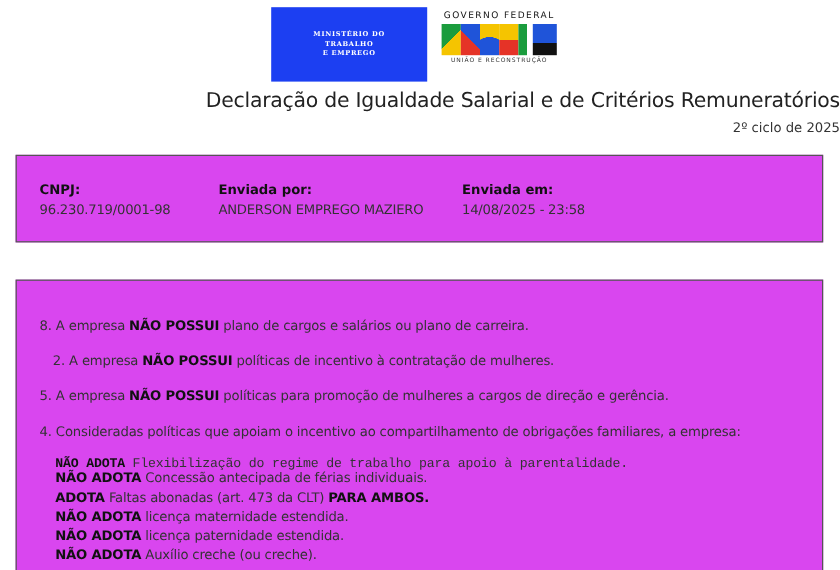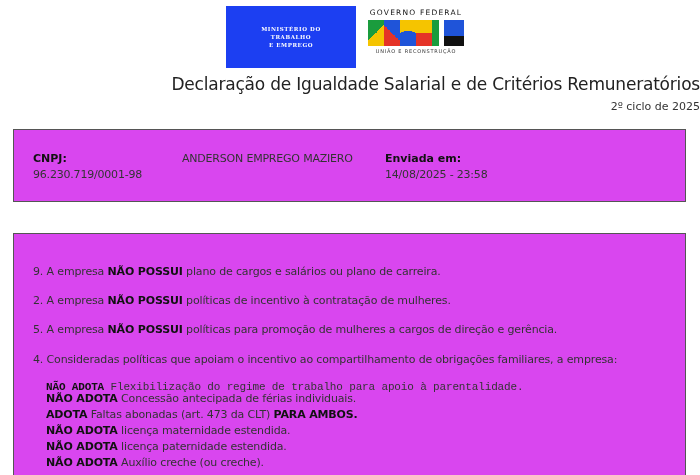--- a/index.html
+++ b/index.html
@@ -59,33 +59,34 @@
 
 <h1 class="title">Declaração de Igualdade Salarial e de Critérios Remuneratórios</h1>
 <div class="subtitle">2º ciclo de 2025</div>
 
 <div class="box box-info">
   <div class="info-col" style="left:19px;">
     <div class="lbl">CNPJ:</div>
     <div class="val">96.230.719/0001-98</div>
   </div>
   <div class="info-col" style="left:168px;">
+    <div class="lbl">Enviada por:</div>
     <div class="val">ANDERSON EMPREGO MAZIERO</div>
   </div>
   <div class="info-col" style="left:371px;">
     <div class="lbl">Enviada em:</div>
     <div class="val">14/08/2025 - 23:58</div>
   </div>
 </div>
 
 <div class="box box-decl">
   <div class="q" style="top:31px;">
-    <span>9. A empresa </span><b>NÃO POSSUI</b><span> plano de cargos e salários ou plano de carreira.</span>
+    <span>8. A empresa </span><b>NÃO POSSUI</b><span> plano de cargos e salários ou plano de carreira.</span>
   </div>
-  <div class="q" style="top:60px;">
+  <div class="q" style="top:60px;margin-left:11px;">
     <span>2. A empresa </span><b>NÃO POSSUI</b><span> políticas de incentivo à contratação de mulheres.</span>
   </div>
   <div class="q" style="top:89px;">
     <span>5. A empresa </span><b>NÃO POSSUI</b><span> políticas para promoção de mulheres a cargos de direção e gerência.</span>
   </div>
   <div class="q" style="top:119px;">
     <span>4. Consideradas políticas que apoiam o incentivo ao compartilhamento de obrigações familiares, a empresa:</span>
   </div>
 
   <div class="sub" style="top:145px;font-family:Liberation Mono, monospace;">

